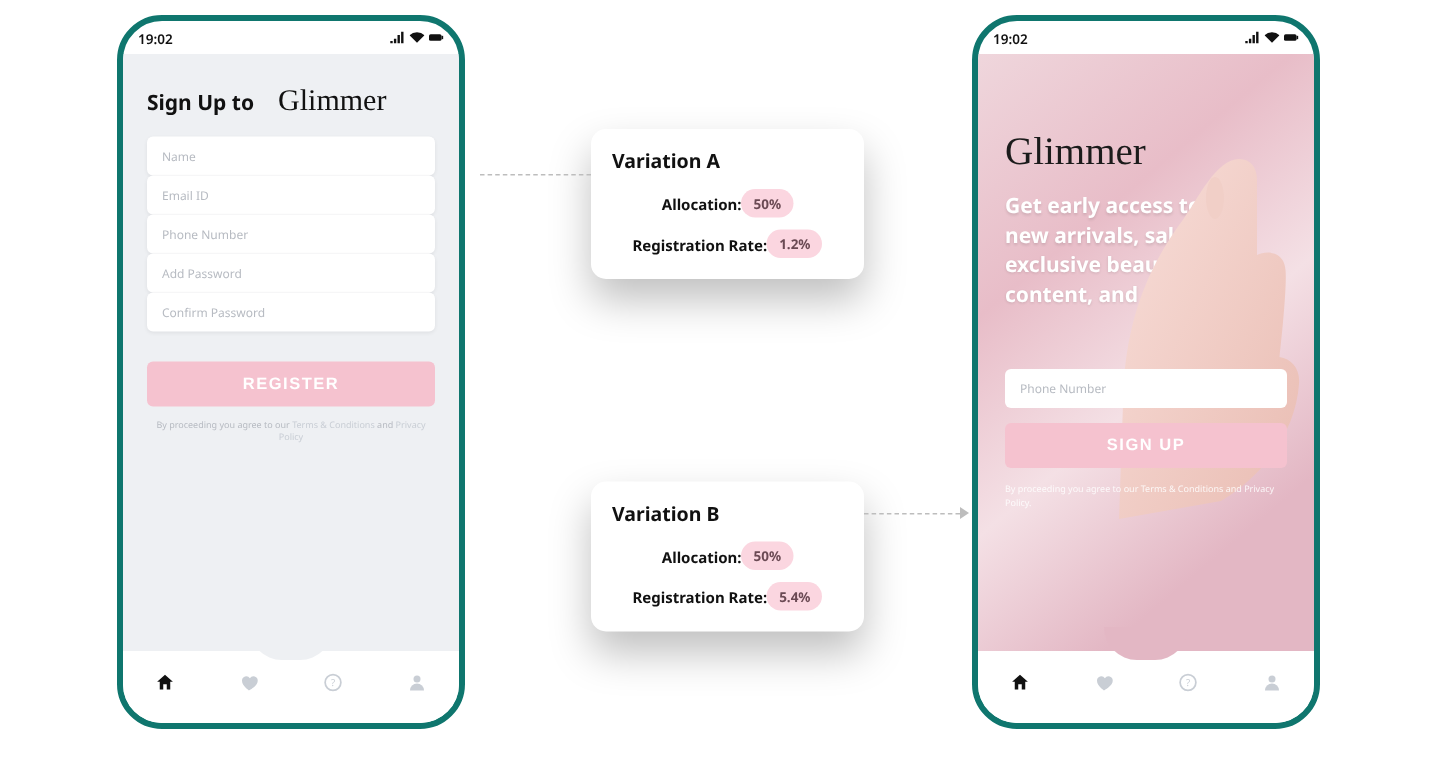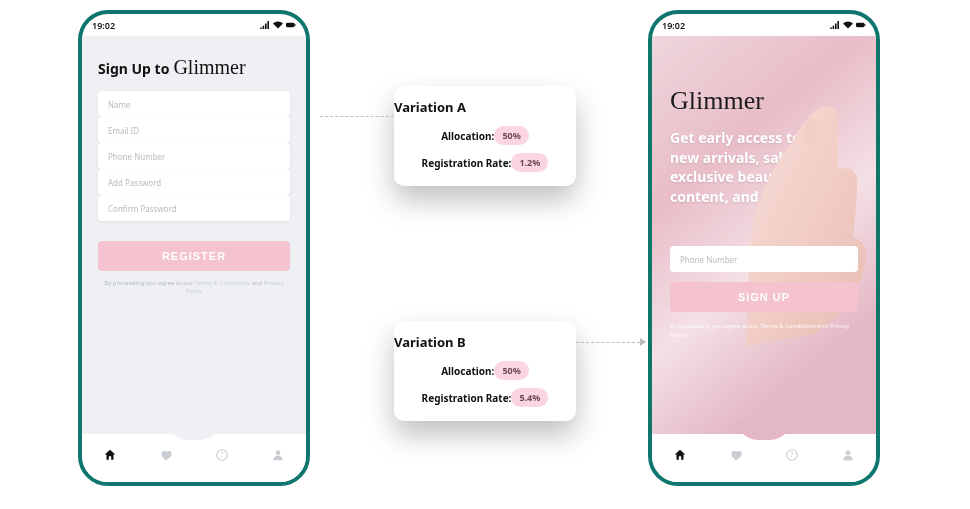--- a/index.html
+++ b/index.html
@@ -9,21 +9,21 @@
   .phone{position:absolute;width:232px;height:476px;border:4px solid #0f766e;border-radius:30px;background:#fff;display:flex;flex-direction:column;overflow:hidden}
   .phone-a{left:78px;top:10px}
   .phone-b{left:648px;top:10px}
 
   .statusbar{height:22px;display:flex;justify-content:space-between;align-items:center;padding:0 10px;font-size:9px;font-weight:600;color:#111}
   .status-icons{display:flex;gap:3px;align-items:center}
   .status-icons svg{width:10px;height:8px;fill:#111}
 
   
   .screenA{flex:1;background:#eef0f3;display:flex;flex-direction:column;padding:12px 16px 0;position:relative}
-  .titleA{font-size:14px;font-weight:700;color:#111;margin:8px 0 12px;display:flex;align-items:baseline;gap:4px}
+  .titleA{font-size:14px;font-weight:700;color:#111;margin:8px 0 12px;display:flex;align-items:baseline;gap:16px}
   .brand{font-family:"Brush Script MT","Segoe Script",cursive;font-size:20px;font-weight:500}
   .field{background:#fff;border-radius:4px;height:26px;margin-bottom:0;padding:0 10px;display:flex;align-items:center;font-size:8px;color:#b7bbc2;box-shadow:0 1px 3px rgba(0,0,0,.07)}
   .regbtn{background:#f5c2cf;color:#fff;border:none;border-radius:4px;height:30px;width:100%;font-size:11px;font-weight:700;letter-spacing:1px;margin-top:20px}
   .legalA{font-size:6px;color:#b7bbc2;text-align:center;margin:8px 0}
   .legalA .lnk{color:#c9ced5}
 
   
   .screenB{flex:1;position:relative;background:linear-gradient(140deg,#efd6dc 0%,#e8bdc8 30%,#f4e0e5 55%,#e3b7c4 80%);display:flex;flex-direction:column;padding:20px 18px 0}
   .hand{position:absolute;right:-30px;top:50px;width:200px;height:260px;pointer-events:none}
   .brandB{font-family:"Brush Script MT","Segoe Script",cursive;font-size:26px;color:#1b1b1b;margin-top:30px}
@@ -35,21 +35,21 @@
   
   .navwrap{margin-top:auto;height:48px;position:relative;background:#fff}
   .navnotch{position:absolute;top:-16px;left:50%;transform:translateX(-50%);width:56px;height:22px;background:inherit;border-radius:0 0 60px 60px}
   .screenA + .navwrap .navnotch{background:#eef0f3}
   .screenB + .navwrap .navnotch{background:#e3b7c4}
   .nav{position:absolute;inset:0;display:flex;justify-content:space-around;align-items:center;padding-bottom:4px}
   .nav svg{width:14px;height:14px;fill:#c9ced5}
   .nav .active svg{fill:#111}
 
   
-  .card{position:absolute;width:182px;background:#fff;border-radius:10px;padding:12px 0 14px;box-shadow:0 14px 28px rgba(0,0,0,.25)}
+  .card{position:absolute;width:182px;background:#fff;border-radius:10px;padding:12px 14px 14px;box-shadow:0 14px 28px rgba(0,0,0,.25)}
   .card-a{left:394px;top:86px}
   .card-b{left:394px;top:321px}
   .card h3{font-size:13px;font-weight:700;color:#111;margin-bottom:10px}
   .row{display:flex;justify-content:center;align-items:center;margin-top:8px}
   .row .lbl{font-size:10px;font-weight:700;color:#111}
   .pill{background:#fbd6e0;color:#6b4a54;font-size:9px;font-weight:700;padding:3px 8px;border-radius:10px}
   .dash{position:absolute;border-top:1px dashed #bdbdbd;height:0}
   .dash-a{left:320px;top:116px;width:74px}
   .dash-b{left:576px;top:342px;width:64px}
   .arrow{position:absolute;width:0;height:0;border-top:4px solid transparent;border-bottom:4px solid transparent}

